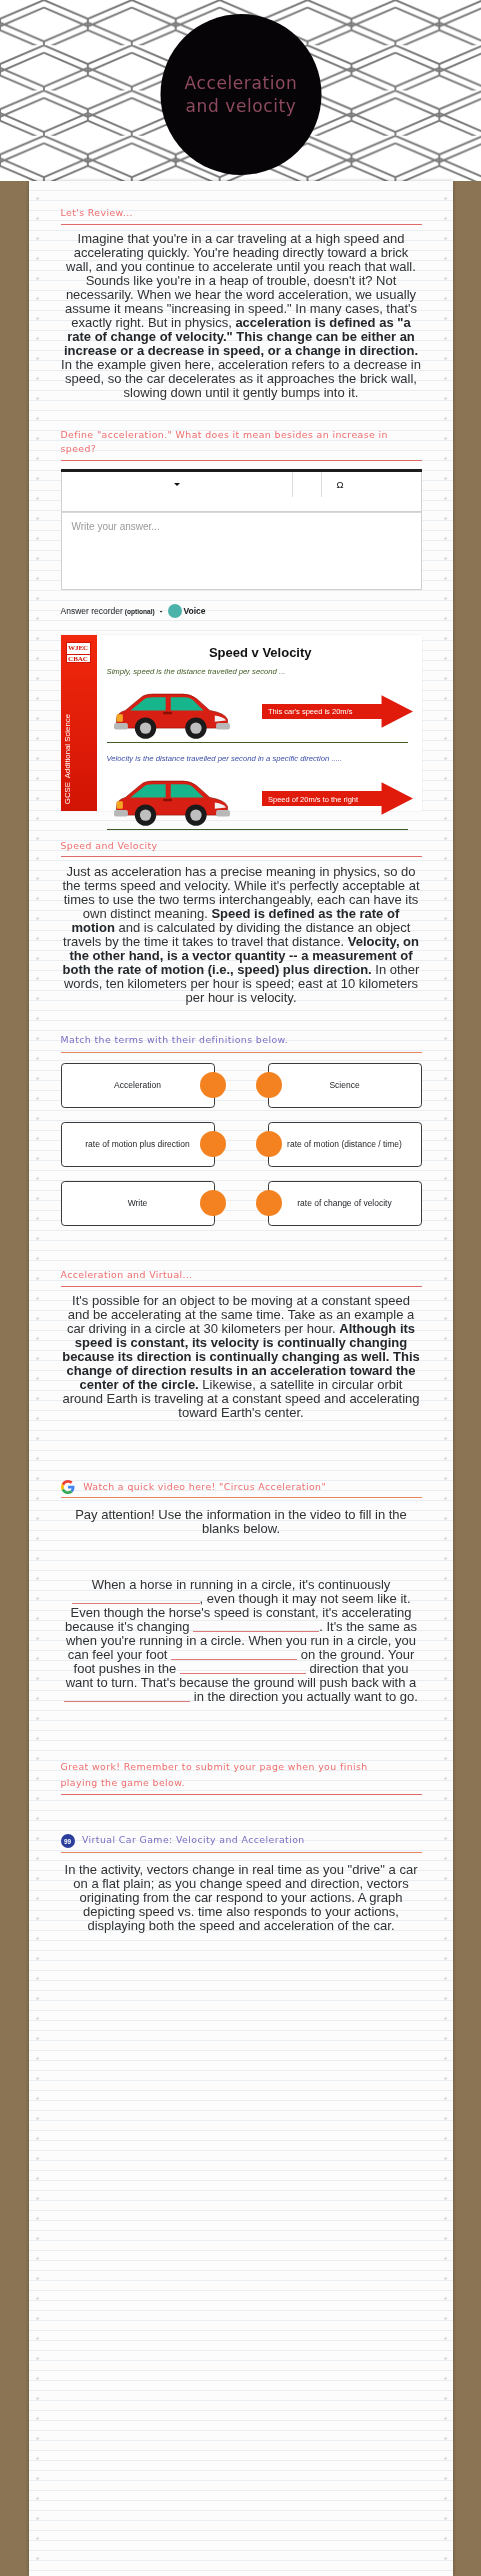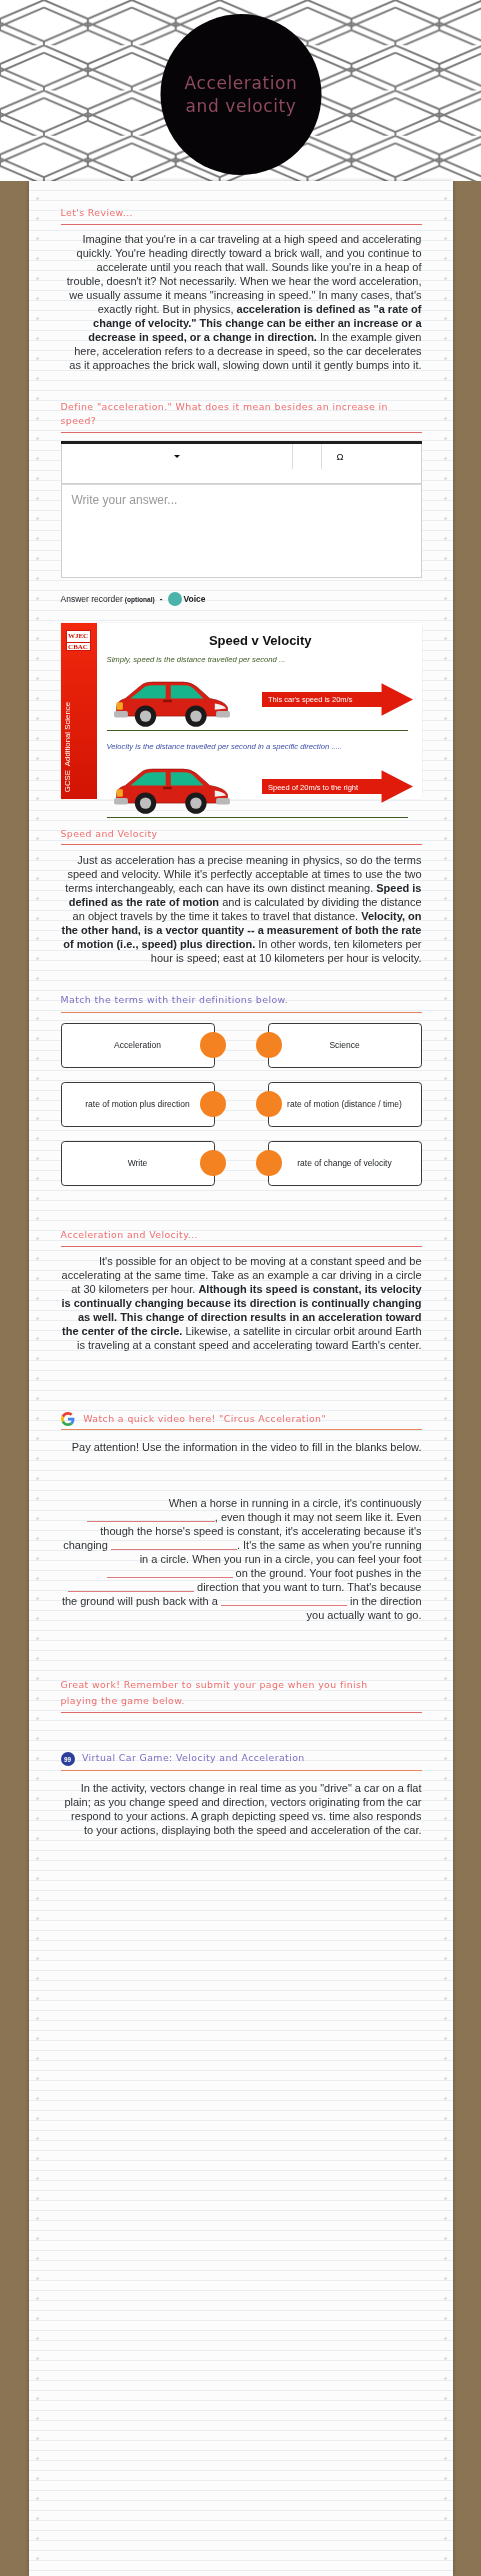--- a/index.html
+++ b/index.html
@@ -97,24 +97,24 @@
     color: #ef6e6e;
     letter-spacing: 0.4px;
     line-height: 14px;
     padding-bottom: 2.5px;
   }
   .hw-head.purple { color: #7a6fc4; }
   .hr-red { border: 0; border-top: 0.6px solid #e06a6a; margin: 1.3px 0 7.5px 0; }
   .hr-orange { border: 0; border-top: 0.6px solid #e8855a; margin: 2.5px 0 10px 0; }
 
   .body-text {
-    font-size: 11px;
+    font-size: 13px;
     line-height: 14px;
     color: #2f3133;
-    text-align: right;
+    text-align: center;
   }
   .body-text b { font-weight: 700; color: #23262a; }
 
   .sp { height: 14px; }
   .sp-lg { height: 28px; }
 
   
   .editor { margin-top: 2.5px; }
   .editor-topbar {
     height: 3.8px;
@@ -142,23 +142,23 @@
   .caret-down {
     width: 0; height: 0;
     border-left: 3.1px solid transparent;
     border-right: 3.1px solid transparent;
     border-top: 3.8px solid #111;
   }
   .editor-area {
     background: #fff;
     border: 0.6px solid #cfcfcf;
     border-top: 0.6px solid #d9d9d9;
-    height: 94px;
+    height: 78px;
     padding: 7.5px 10px;
-    font-size: 12px;
+    font-size: 10px;
     color: #9a9a9a;
   }
 
   
   .recorder {
     display: flex;
     align-items: center;
     gap: 0;
     margin-top: 14px;
     font-size: 8.2px;
@@ -471,21 +471,21 @@
         <div class="mgap"></div>
         <div class="mcard right">
           <span class="knob"></span>
           <span>rate of change of velocity</span>
         </div>
       </div>
 
       <div class="sp-lg"></div>
       <div class="sp"></div>
 
-      <div class="hw-head">Acceleration and Velocity...</div>
+      <div class="hw-head">Acceleration and Virtual...</div>
       <hr class="hr-red">
       <p class="body-text"><span>It's possible for an object to be moving at a constant speed and be accelerating at the same time. Take as an example a car driving in a circle at 30 kilometers per hour. </span><b>Although its speed is constant, its velocity is continually changing because its direction is continually changing as well. This change of direction results in an acceleration toward the center of the circle.</b><span> Likewise, a satellite in circular orbit around Earth is traveling at a constant speed and accelerating toward Earth's center.</span></p>
 
       <div class="sp-lg"></div>
       <div class="sp-lg"></div>
 
       <div class="glink">
         <svg class="g-ico" viewBox="0 0 48 48">
           <path fill="#EA4335" d="M24 9.5c3.5 0 6.6 1.2 9 3.6l6.7-6.7C35.5 2.6 30.1 0 24 0 14.6 0 6.5 5.4 2.6 13.2l7.9 6.1C12.4 13.6 17.7 9.5 24 9.5z"></path>
           <path fill="#4285F4" d="M46.1 24.6c0-1.6-.1-3.1-.4-4.6H24v9.1h12.4c-.5 2.9-2.2 5.3-4.7 7l7.6 5.9c4.4-4.1 6.8-10.1 6.8-17.4z"></path>

